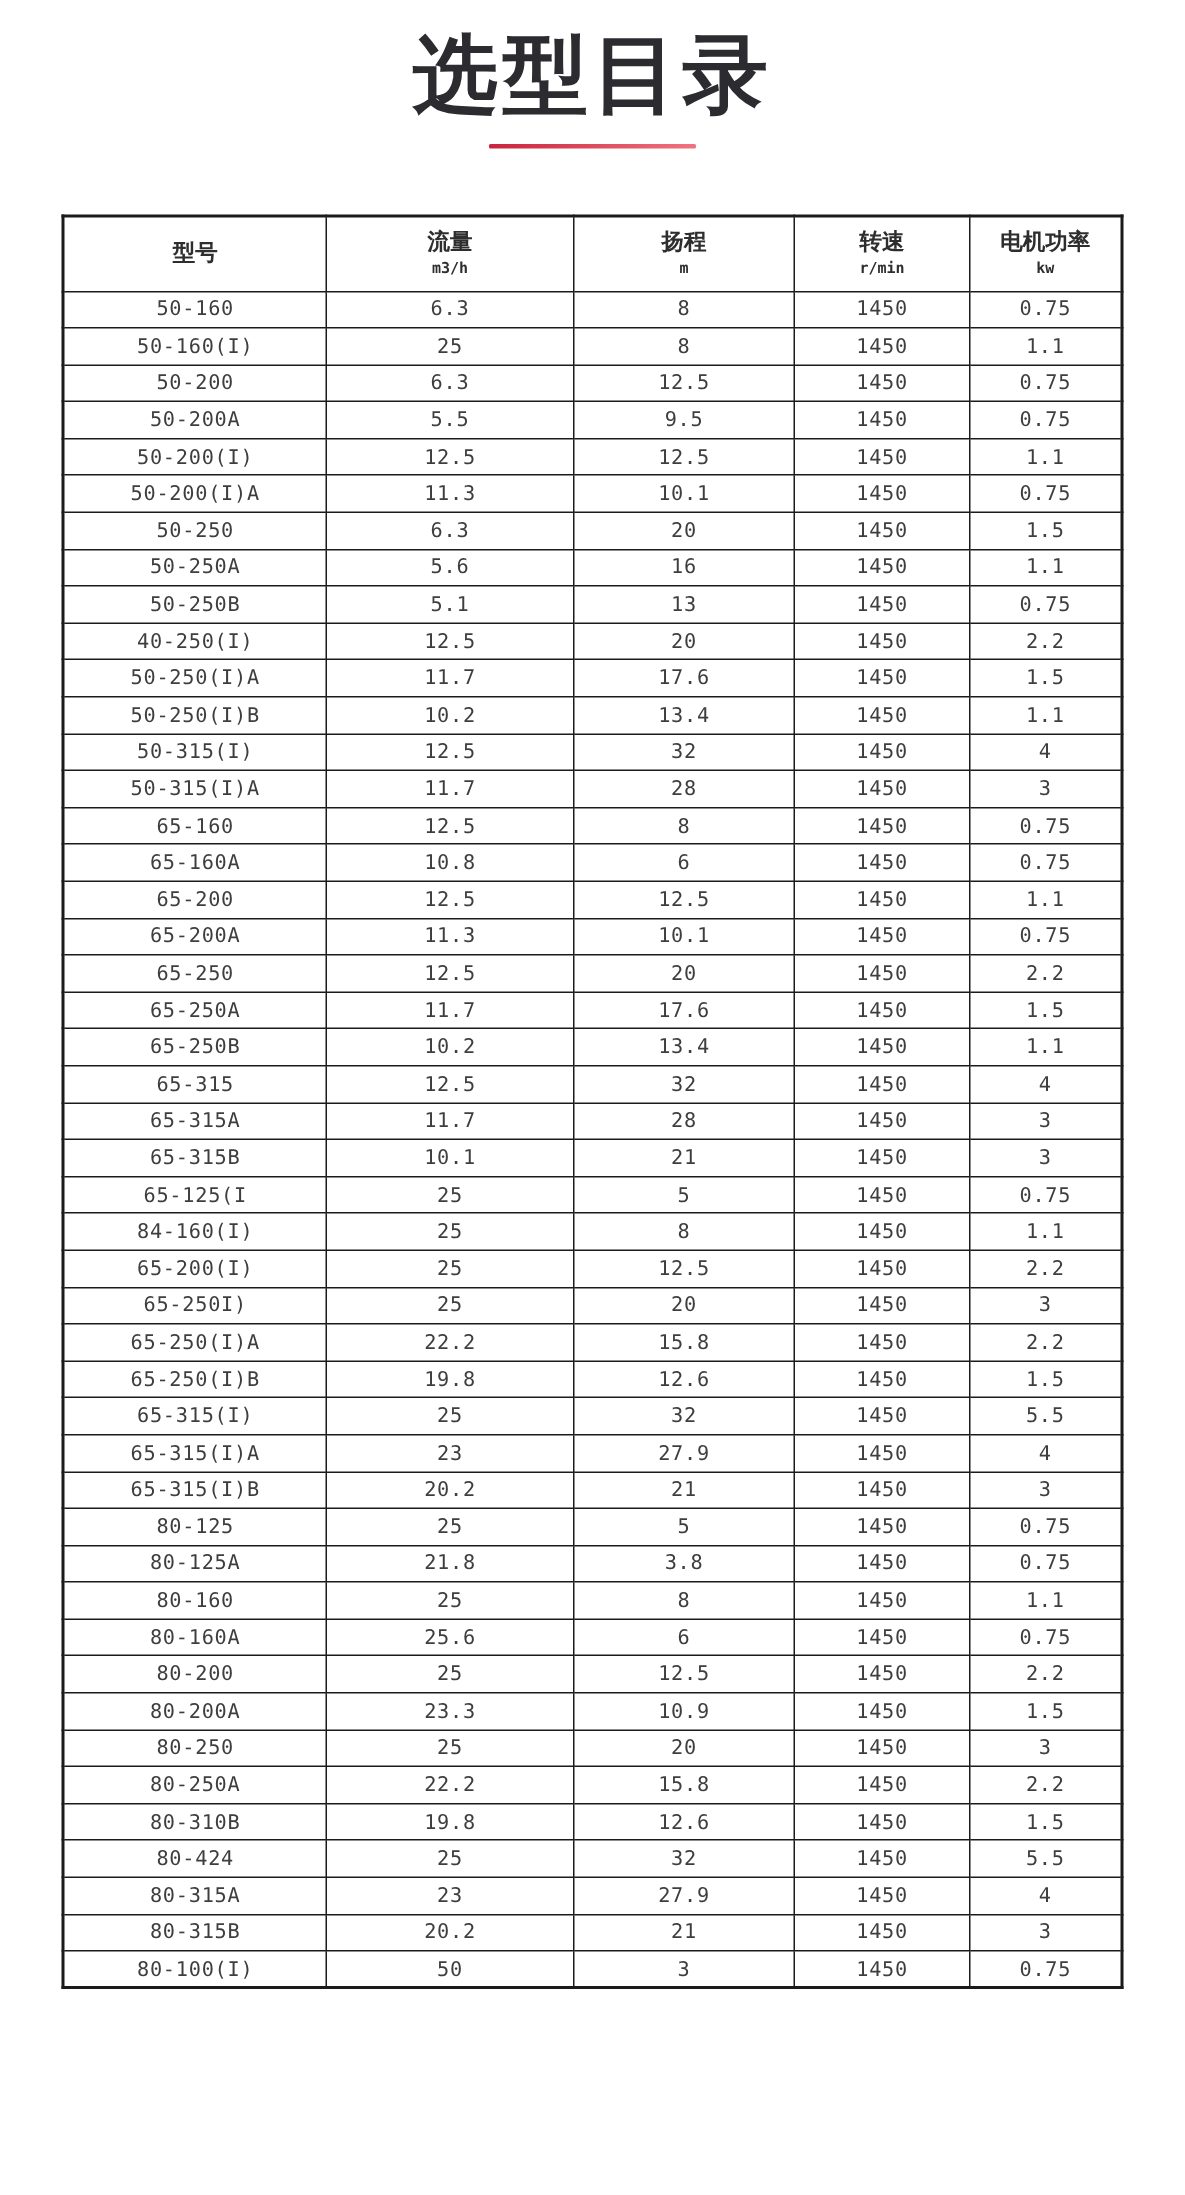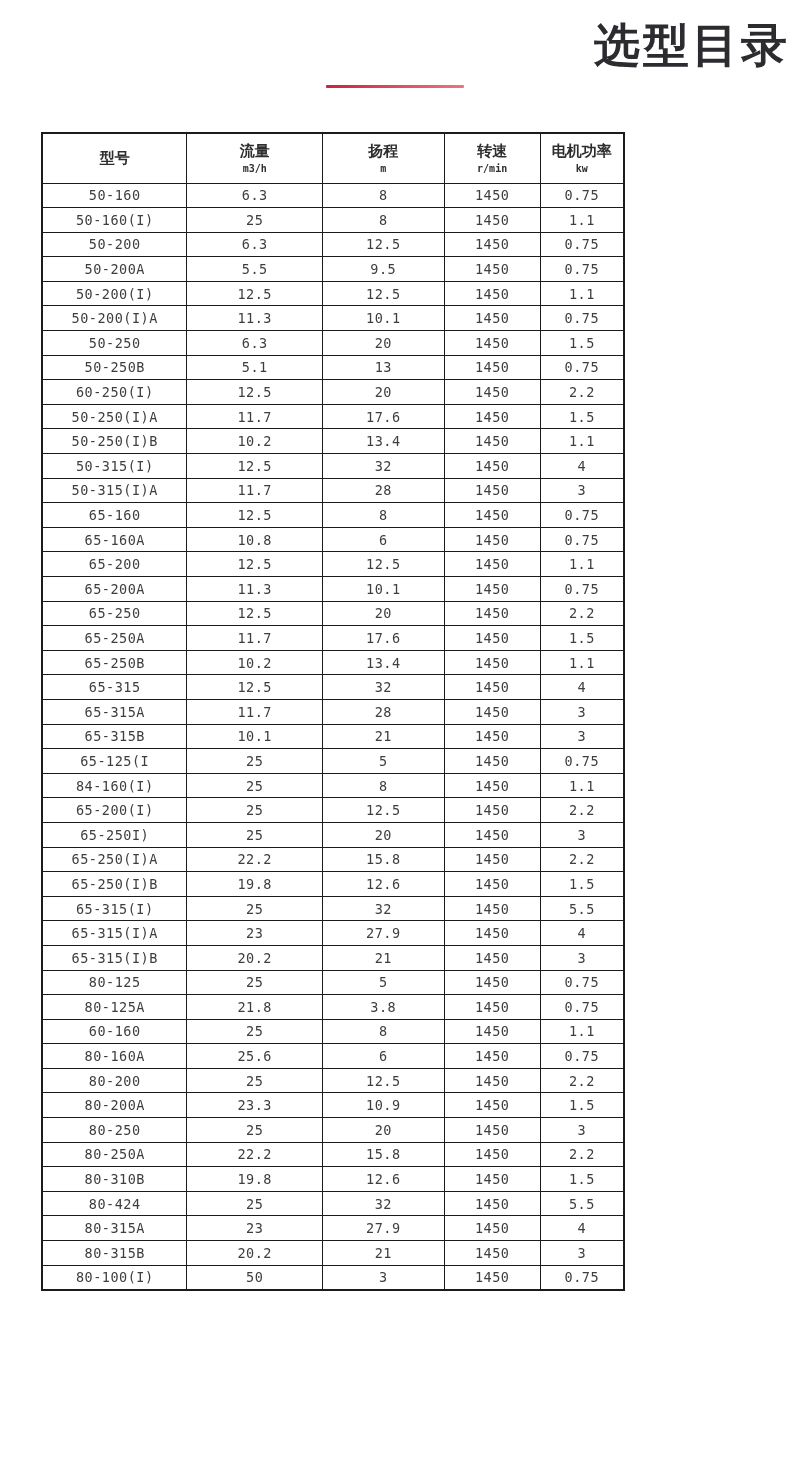--- a/index.html
+++ b/index.html
@@ -13,39 +13,39 @@
   html,body{margin:0;padding:0;}
   body{
     width:790px;
     min-height:1463px;
     background:#ffffff;
     font-family:"Liberation Sans",sans-serif;
     color:var(--text-color);
   }
   .page-title{
     margin:22px auto 0;
-    text-align:right;
-    font-size:46px;
+    text-align:center;
+    font-size:57px;
     line-height:1.0;
     font-weight:bold;
     letter-spacing:3px;
     color:var(--title-color);
     font-family:"Liberation Sans",sans-serif;
   }
   .title-divider{
     width:138px;
     height:3px;
     margin:17px auto 0;
     background:linear-gradient(90deg,var(--accent-start) 0%,var(--accent-end) 100%);
     border-radius:1px;
   }
   table.catalog{
     border-collapse:collapse;
     table-layout:fixed;
-    width:584px;
+    width:708px;
     margin:44px 0 0 41px;
     border:2px solid var(--border-color);
   }
   col.c-model{width:24.9%;}
   col.c-flow{width:23.3%;}
   col.c-head{width:20.9%;}
   col.c-speed{width:16.5%;}
   col.c-power{width:14.4%;}
   th,td{
     border:1.5px solid var(--border-color);
@@ -157,28 +157,35 @@
         <td>0.75</td>
       </tr>
       <tr>
         <td>50-250</td>
         <td>6.3</td>
         <td>20</td>
         <td>1450</td>
         <td>1.5</td>
       </tr>
       <tr>
+        <td>50-250A</td>
+        <td>5.6</td>
+        <td>16</td>
+        <td>1450</td>
+        <td>1.1</td>
+      </tr>
+      <tr>
         <td>50-250B</td>
         <td>5.1</td>
         <td>13</td>
         <td>1450</td>
         <td>0.75</td>
       </tr>
       <tr>
-        <td>60-250(I)</td>
+        <td>40-250(I)</td>
         <td>12.5</td>
         <td>20</td>
         <td>1450</td>
         <td>2.2</td>
       </tr>
       <tr>
         <td>50-250(I)A</td>
         <td>11.7</td>
         <td>17.6</td>
         <td>1450</td>
@@ -346,21 +353,21 @@
         <td>0.75</td>
       </tr>
       <tr>
         <td>80-125A</td>
         <td>21.8</td>
         <td>3.8</td>
         <td>1450</td>
         <td>0.75</td>
       </tr>
       <tr>
-        <td>60-160</td>
+        <td>80-160</td>
         <td>25</td>
         <td>8</td>
         <td>1450</td>
         <td>1.1</td>
       </tr>
       <tr>
         <td>80-160A</td>
         <td>25.6</td>
         <td>6</td>
         <td>1450</td>

